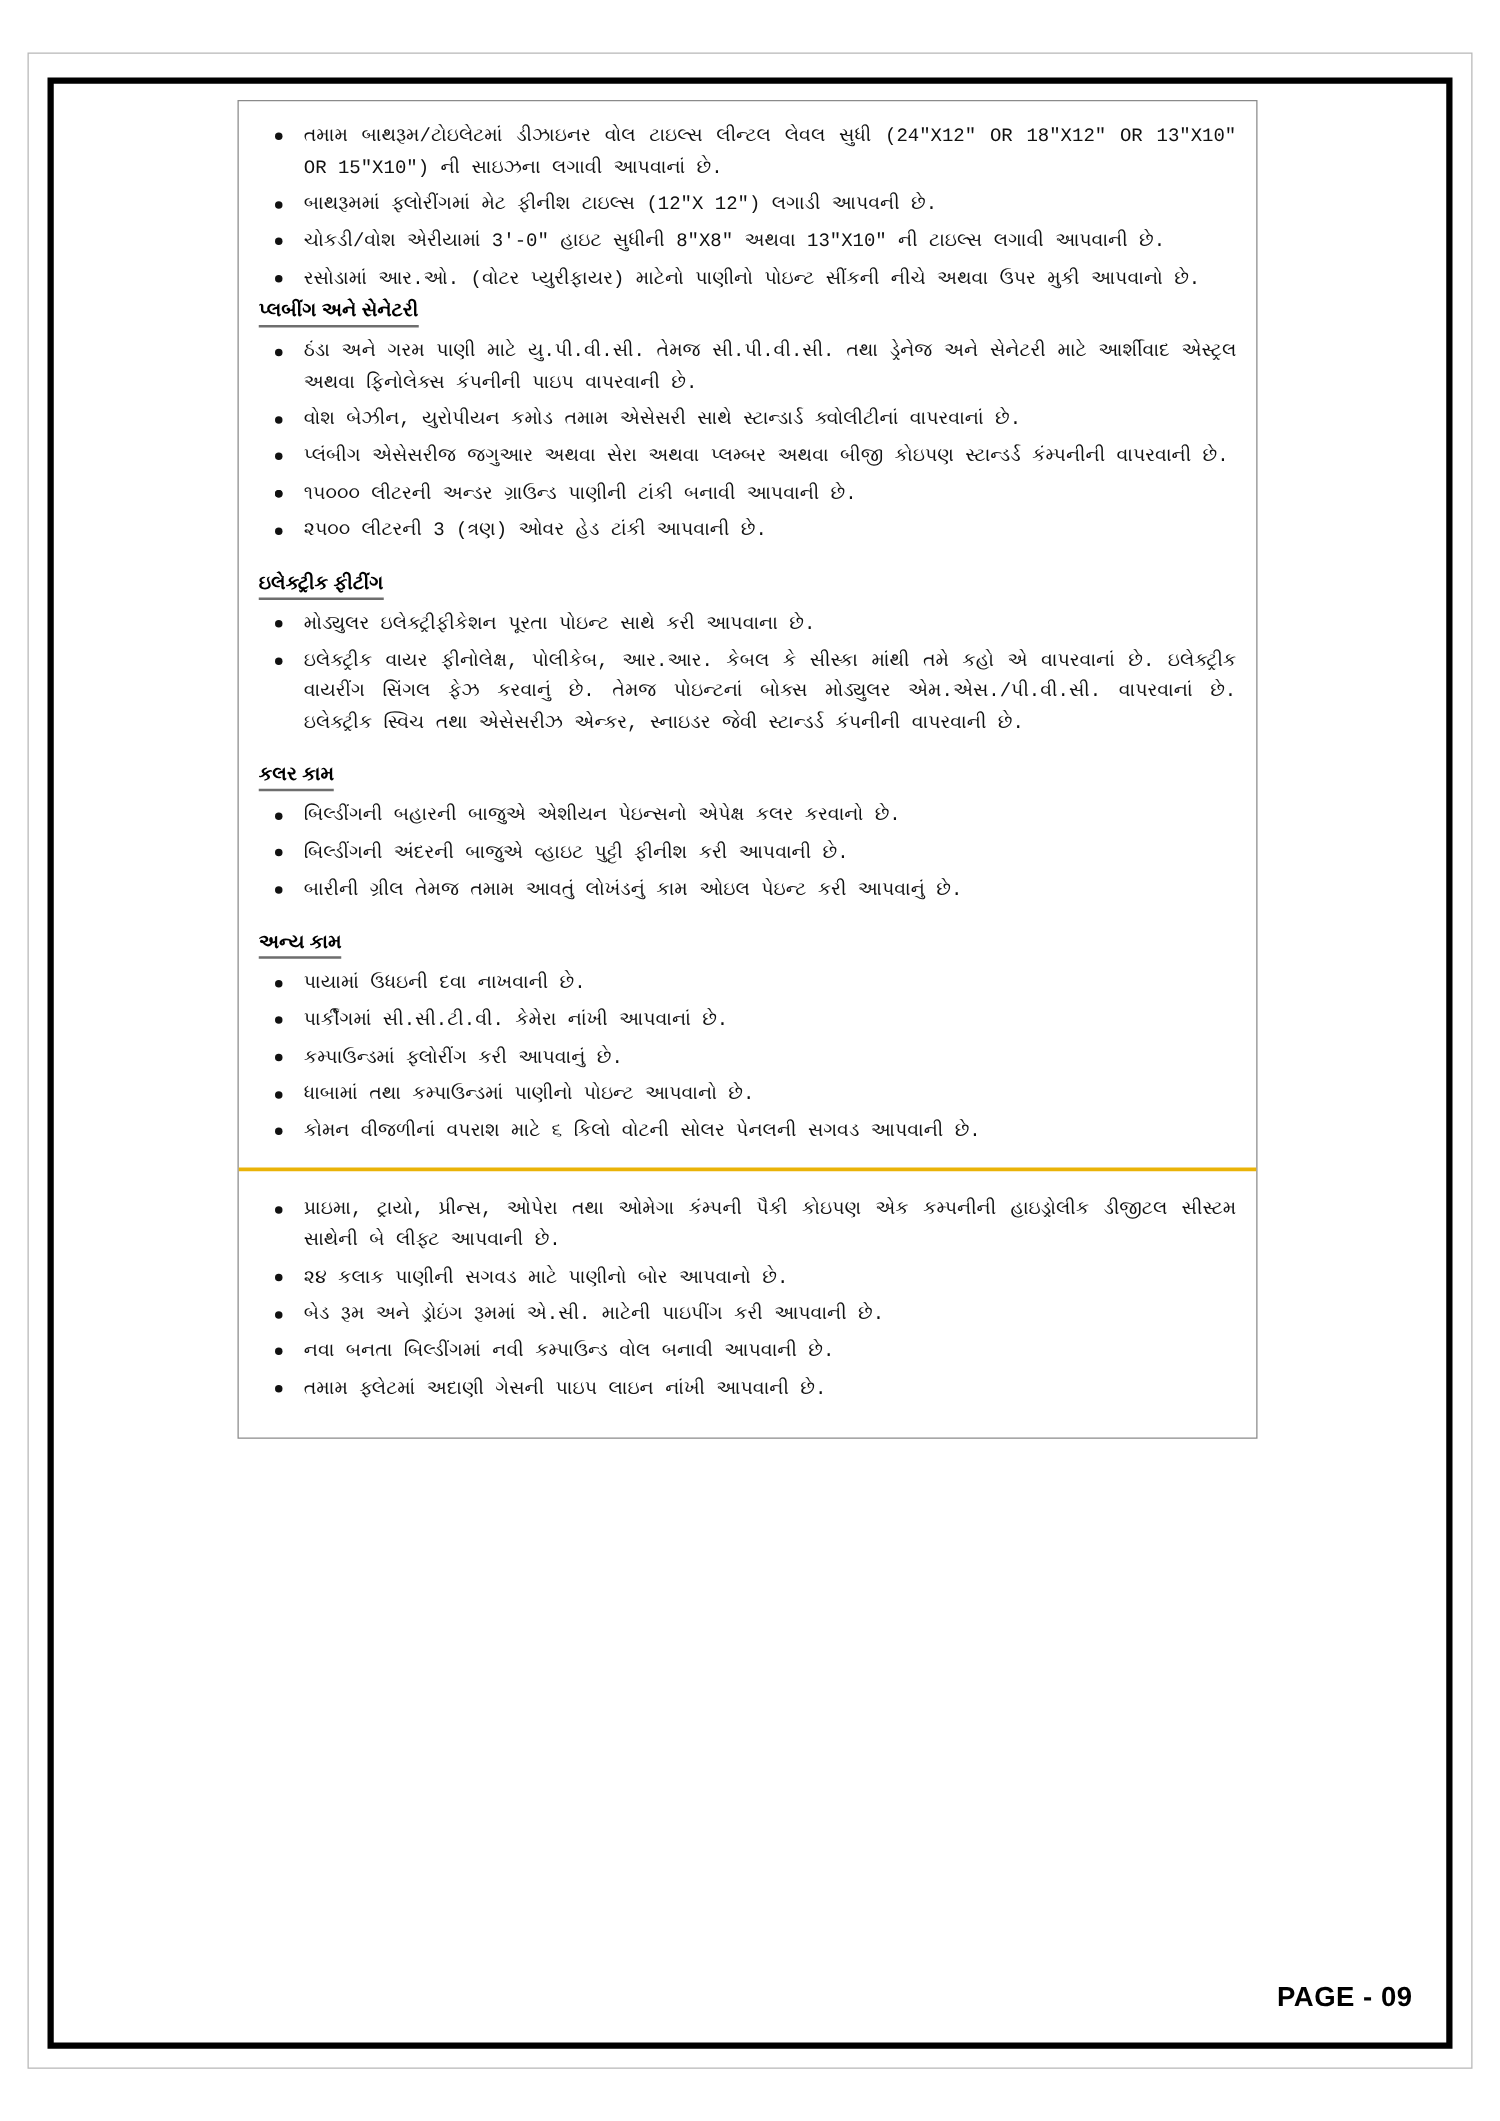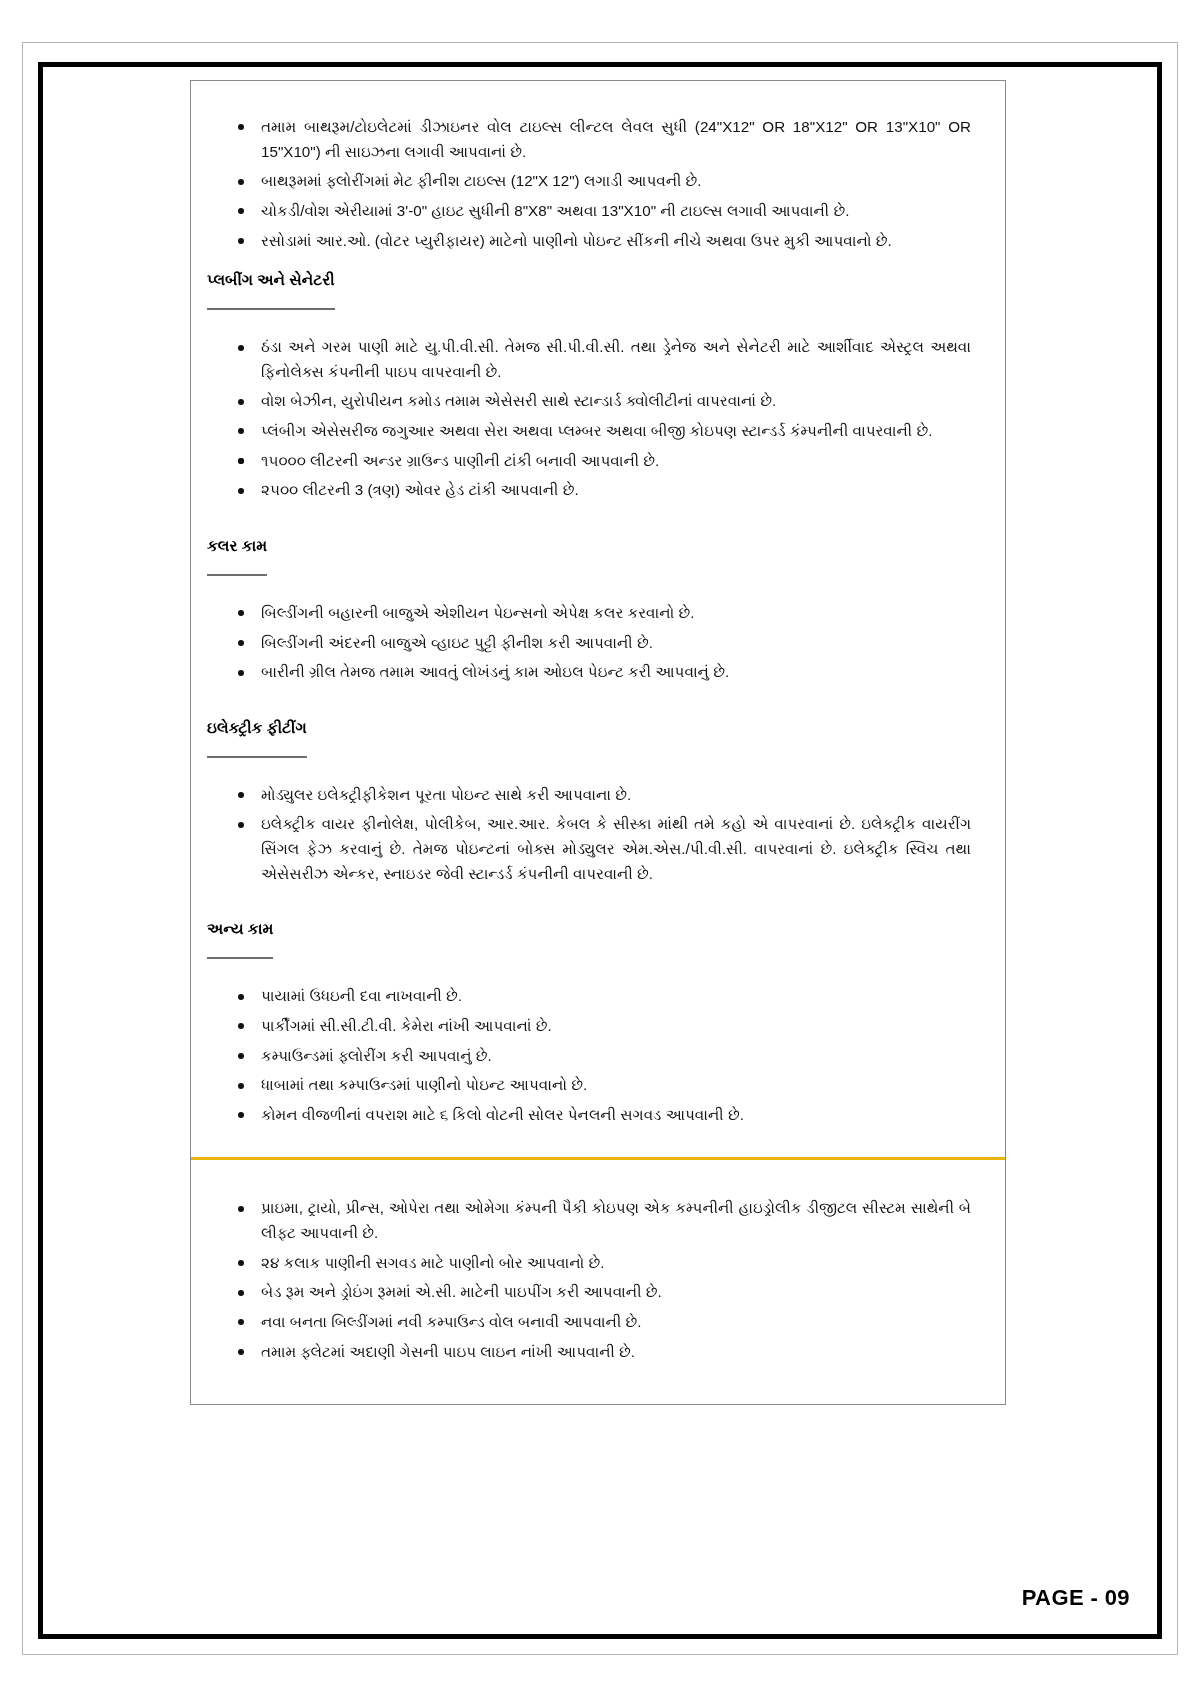--- a/index.html
+++ b/index.html
@@ -58,22 +58,23 @@
     padding-top: 16px;
     padding-bottom: 12px;
   }
   .cell.second {
     border-top: 3px solid #eab308;
     padding-top: 18px;
     padding-bottom: 22px;
   }
   ul.bullets {
     list-style: none;
-    margin: 18px;
+    margin: 0;
     padding: 0;
+    font-family: Liberation Mono, monospace;
   }
   ul.bullets > li {
     position: relative;
     padding-left: 36px;
     margin: 0 0 5px 0;
     font-size: 15.2px;
     line-height: 1.62;
     color: #111111;
     text-align: justify;
     text-justify: inter-word;
@@ -85,21 +86,21 @@
     width: 6px;
     height: 6px;
     border-radius: 50%;
     background: #111111;
   }
   .section-heading {
     font-size: 15.4px;
     font-weight: bold;
     color: #000000;
     margin: 16px 0 7px 0;
-    padding-bottom: 19px;
+    padding-bottom: 2px;
     display: inline-block;
     border-bottom: 2px solid #6e6e6e;
   }
   .section-block:first-child .section-heading {
     margin-top: 0;
   }
   .heading-wrap {
     display: block;
   }
   .footer {
@@ -138,32 +139,32 @@
             <ul class="bullets">
               <li><span class="bullet-dot"></span><span>ઠંડા અને ગરમ પાણી માટે યુ.પી.વી.સી. તેમજ સી.પી.વી.સી. તથા ડ્રેનેજ અને સેનેટરી માટે આર્શીવાદ એસ્ટ્રલ અથવા ફિનોલેક્સ કંપનીની પાઇપ વાપરવાની છે.</span></li>
               <li><span class="bullet-dot"></span><span>વોશ બેઝીન, યુરોપીયન કમોડ તમામ એસેસરી સાથે સ્ટાન્ડાર્ડ ક્વોલીટીનાં વાપરવાનાં છે.</span></li>
               <li><span class="bullet-dot"></span><span>પ્લંબીગ એસેસરીજ જગુઆર અથવા સેરા અથવા પ્લમ્બર અથવા બીજી કોઇપણ સ્ટાન્ડર્ડ કંમ્પનીની વાપરવાની છે.</span></li>
               <li><span class="bullet-dot"></span></li>
               <li><span class="bullet-dot"></span><span>૧૫૦૦૦ લીટરની અન્ડર ગ્રાઉન્ડ પાણીની ટાંકી બનાવી આપવાની છે.</span></li>
               <li><span class="bullet-dot"></span><span>૨૫૦૦ લીટરની 3 (ત્રણ) ઓવર હેડ ટાંકી આપવાની છે.</span></li>
             </ul>
           </div>
           <div class="section-block">
+            <div class="heading-wrap"><div class="section-heading">ઇલેક્ટ્રીક ફીટીંગ</div></div>
+            <ul class="bullets">
+              <li><span class="bullet-dot"></span><span>મોડ્યુલર ઇલેક્ટ્રીફીકેશન પૂરતા પોઇન્ટ સાથે કરી આપવાના છે.</span></li>
+              <li><span class="bullet-dot"></span><span>ઇલેક્ટ્રીક વાયર ફીનોલેક્ષ, પોલીકેબ, આર.આર. કેબલ કે સીસ્કા માંથી તમે કહો એ વાપરવાનાં છે. ઇલેક્ટ્રીક વાયરીંગ સિંગલ ફેઝ કરવાનું છે. તેમજ પોઇન્ટનાં બોક્સ મોડ્યુલર એમ.એસ./પી.વી.સી. વાપરવાનાં છે. ઇલેક્ટ્રીક સ્વિચ તથા એસેસરીઝ એન્કર, સ્નાઇડર જેવી સ્ટાન્ડર્ડ કંપનીની વાપરવાની છે.</span></li>
+            </ul>
+          </div>
+          <div class="section-block">
             <div class="heading-wrap"><div class="section-heading">કલર કામ</div></div>
             <ul class="bullets">
               <li><span class="bullet-dot"></span><span>બિલ્ડીંગની બહારની બાજુએ એશીયન પેઇન્સનો એપેક્ષ કલર કરવાનો છે.</span></li>
               <li><span class="bullet-dot"></span><span>બિલ્ડીંગની અંદરની બાજુએ વ્હાઇટ પુટ્ટી ફીનીશ કરી આપવાની છે.</span></li>
               <li><span class="bullet-dot"></span><span>બારીની ગ્રીલ તેમજ તમામ આવતું લોખંડનું કામ ઓઇલ પેઇન્ટ કરી આપવાનું છે.</span></li>
-            </ul>
-          </div>
-          <div class="section-block">
-            <div class="heading-wrap"><div class="section-heading">ઇલેક્ટ્રીક ફીટીંગ</div></div>
-            <ul class="bullets">
-              <li><span class="bullet-dot"></span><span>મોડ્યુલર ઇલેક્ટ્રીફીકેશન પૂરતા પોઇન્ટ સાથે કરી આપવાના છે.</span></li>
-              <li><span class="bullet-dot"></span><span>ઇલેક્ટ્રીક વાયર ફીનોલેક્ષ, પોલીકેબ, આર.આર. કેબલ કે સીસ્કા માંથી તમે કહો એ વાપરવાનાં છે. ઇલેક્ટ્રીક વાયરીંગ સિંગલ ફેઝ કરવાનું છે. તેમજ પોઇન્ટનાં બોક્સ મોડ્યુલર એમ.એસ./પી.વી.સી. વાપરવાનાં છે. ઇલેક્ટ્રીક સ્વિચ તથા એસેસરીઝ એન્કર, સ્નાઇડર જેવી સ્ટાન્ડર્ડ કંપનીની વાપરવાની છે.</span></li>
             </ul>
           </div>
           <div class="section-block">
             <div class="heading-wrap"><div class="section-heading">અન્ય કામ</div></div>
             <ul class="bullets">
               <li><span class="bullet-dot"></span><span>પાયામાં ઉધઇની દવા નાખવાની છે.</span></li>
               <li><span class="bullet-dot"></span><span>પાર્કીંગમાં સી.સી.ટી.વી. કેમેરા નાંખી આપવાનાં છે.</span></li>
               <li><span class="bullet-dot"></span><span>કમ્પાઉન્ડમાં ફ્લોરીંગ કરી આપવાનું છે.</span></li>
               <li><span class="bullet-dot"></span><span>ધાબામાં તથા કમ્પાઉન્ડમાં પાણીનો પોઇન્ટ આપવાનો છે.</span></li>
               <li><span class="bullet-dot"></span><span>કોમન વીજળીનાં વપરાશ માટે ૬ કિલો વોટની સોલર પેનલની સગવડ આપવાની છે.</span></li>

